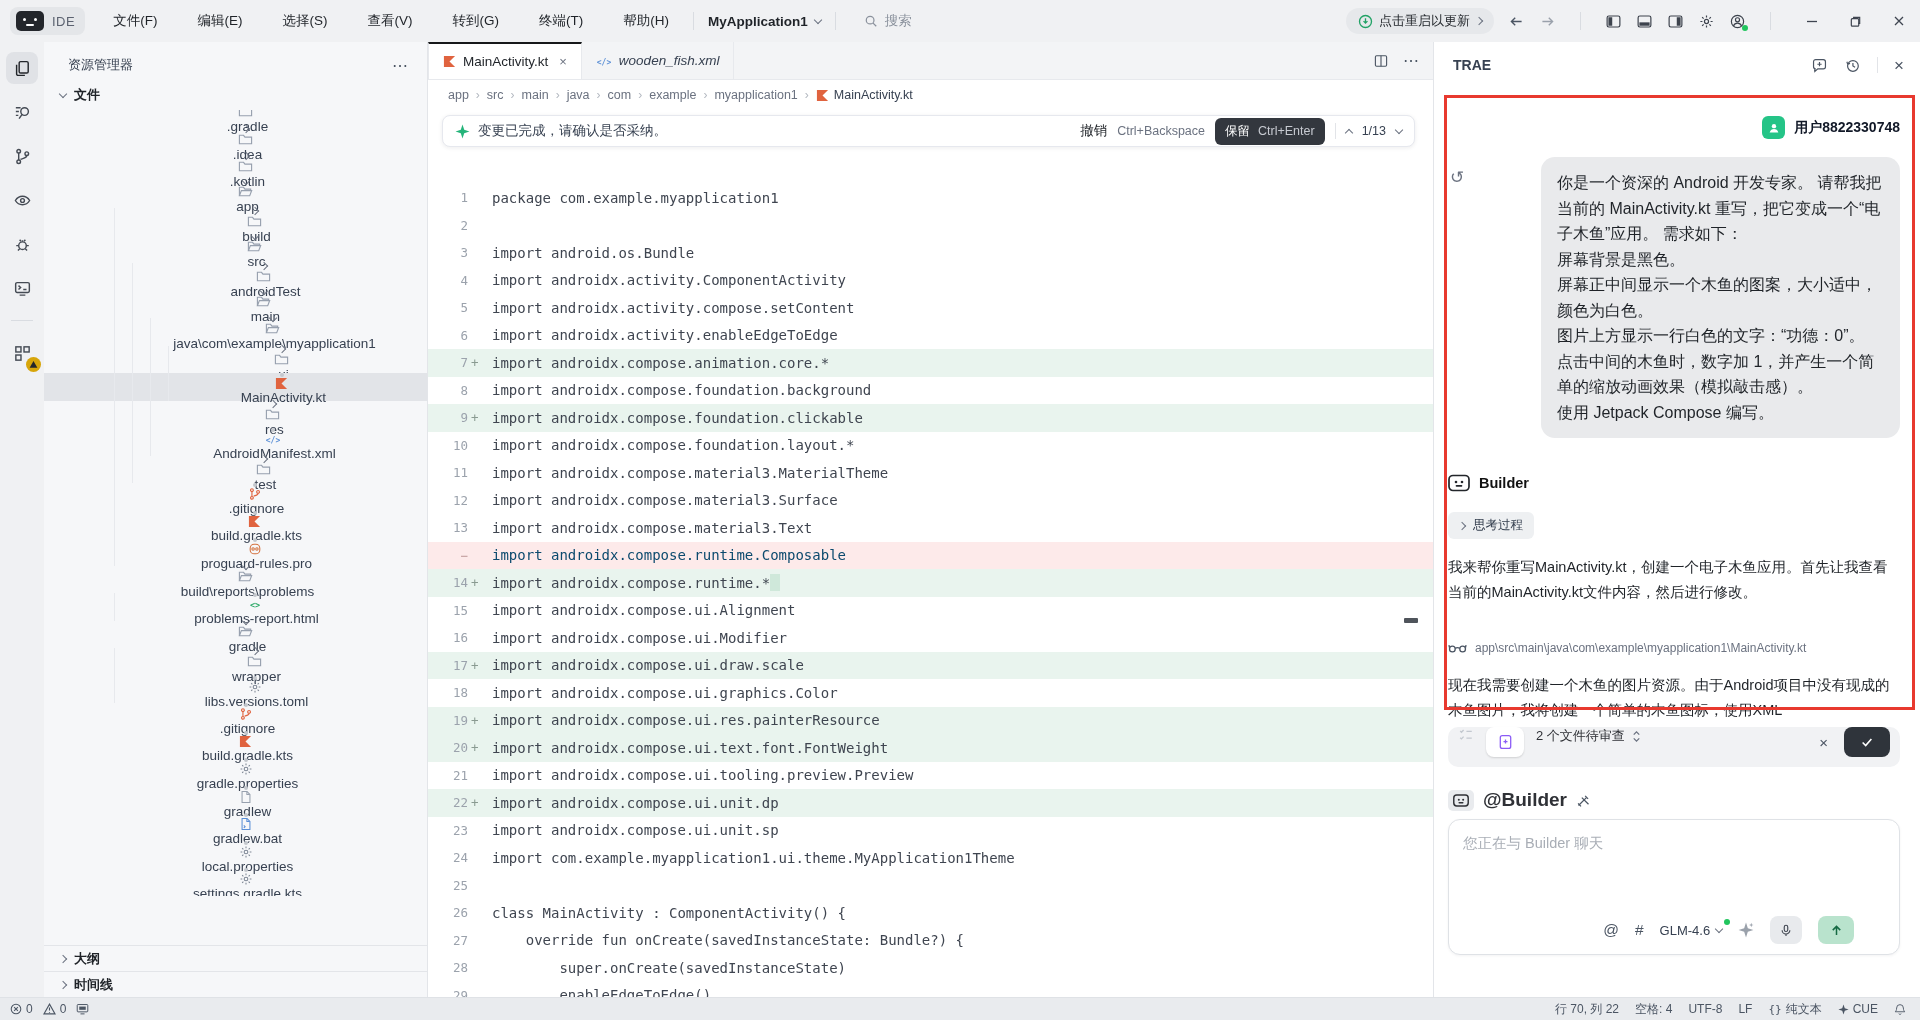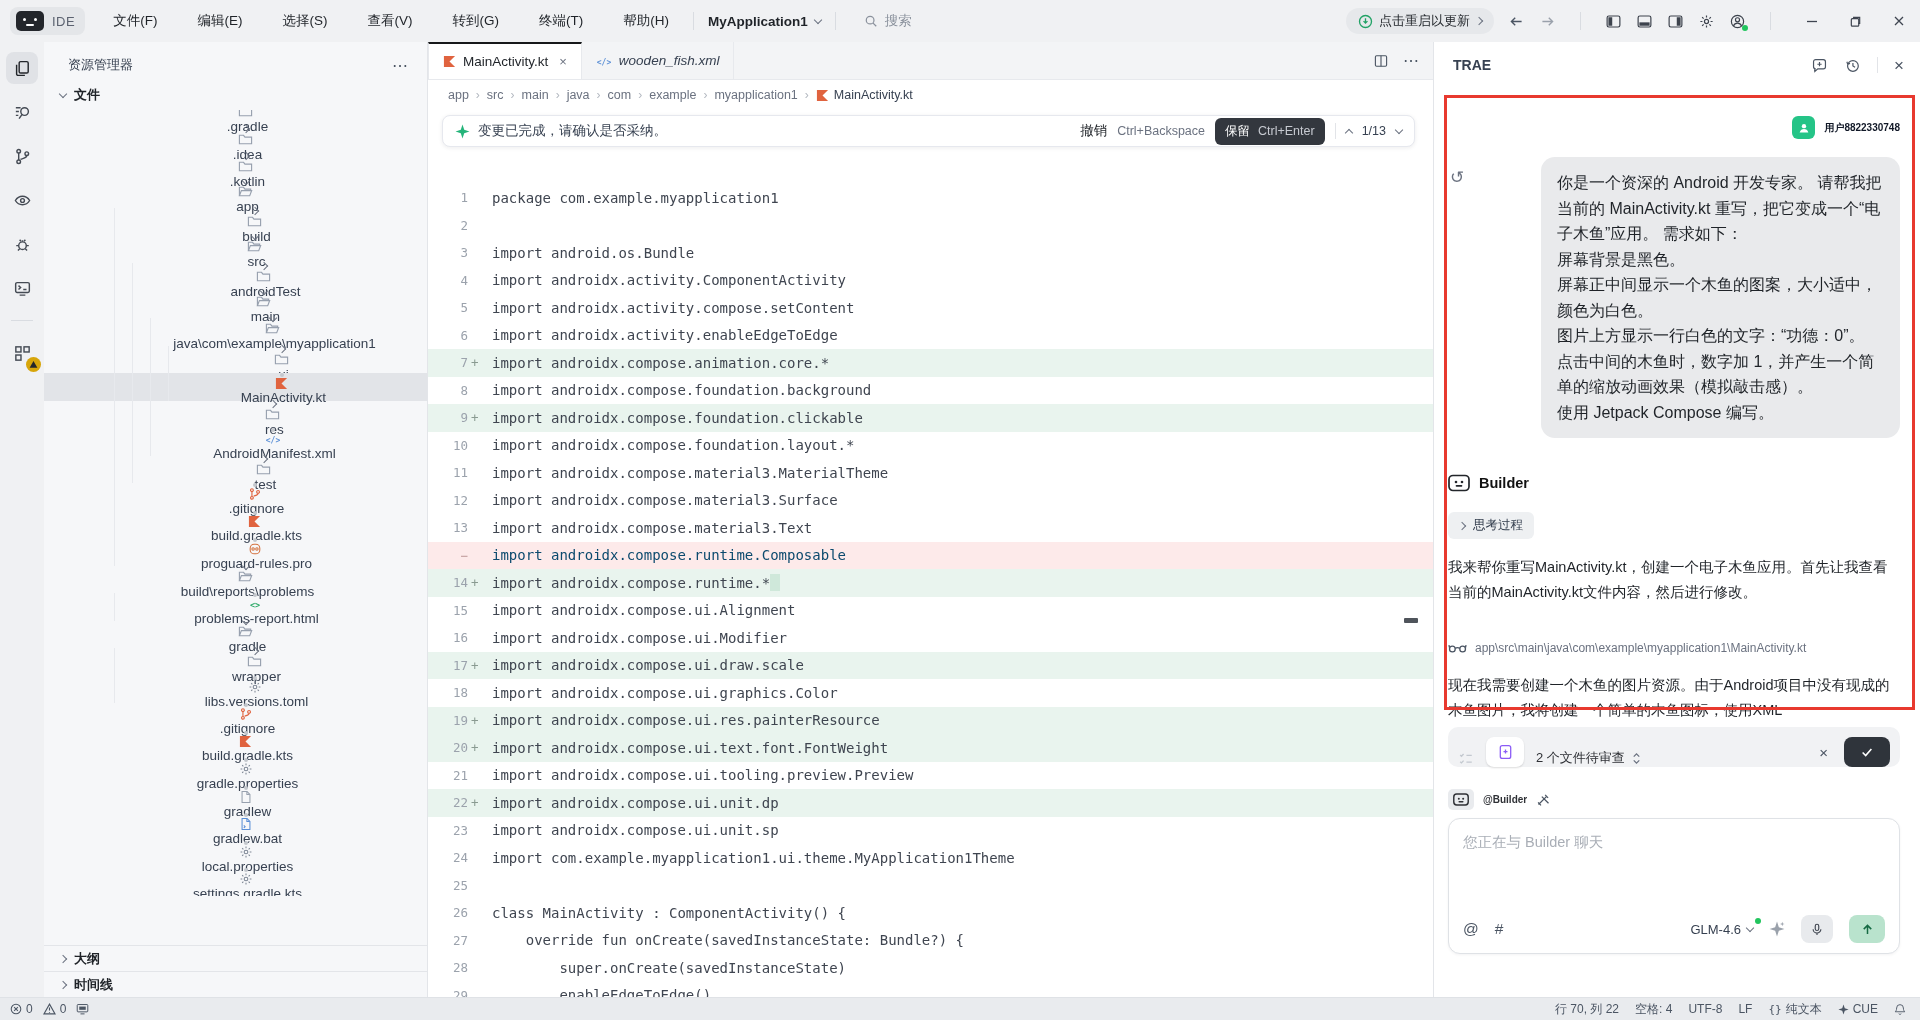--- a/index.html
+++ b/index.html
@@ -88,39 +88,39 @@
 
   
   .trae { width:487px; background:#fff; border-left:1px solid #e3e5e9; position:relative; overflow:hidden; }
   .trae-header { height:46px; display:flex; align-items:center; padding:0 16px 0 19px; }
   .trae-title { font-size:14px; font-weight:bold; color:#374151; }
   .trae-hicons { margin-left:auto; display:flex; align-items:center; gap:16px; color:#4b5563; }
   .redrect { position:absolute; left:10px; right:5px; top:53px; height:615px; border:3px solid #e8392f; z-index:6; pointer-events:none; }
   .trae-body { position:relative; height:calc(100% - 46px); padding:0 20px 0 14px; overflow:hidden; }
   .user-row { margin-top:28px; display:flex; align-items:center; justify-content:flex-end; gap:9px; }
   .avatar { width:23px; height:23px; border-radius:6px; background:#25c487; display:flex; align-items:center; justify-content:center; }
-  .user-name { font-size:10px; font-weight:bold; color:#111827; }
+  .user-name { font-size:14px; font-weight:bold; color:#111827; }
   .bubble-row { margin-top:18px; display:flex; }
   .undo { width:30px; flex:none; padding-top:10px; color:#6b7280; font-size:17px; padding-left:2px; }
   .bubble-row .spacerL { width:63px; flex:none; }
   .bubble { background:#e9eaec; border-radius:14px; padding:13px 16px; font-size:16px; line-height:25.5px; color:#1f2328; white-space:pre-line; flex:1; }
   .builder-row { margin-top:36px; display:flex; align-items:center; gap:9px; font-size:14.5px; font-weight:bold; color:#111; }
   .think-chip { margin-top:20px; display:inline-flex; align-items:center; gap:8px; background:#eef0f2; border-radius:6px; padding:5px 11px; font-size:12.5px; color:#374151; }
   .p1 { margin-top:16px; font-size:14.5px; line-height:25px; color:#1f2328; }
   .tool-row { margin-top:36px; display:flex; align-items:center; gap:8px; font-size:12px; color:#6b7280; }
   .p2 { margin-top:18px; font-size:14.5px; line-height:25px; color:#1f2328; height:50px; overflow:hidden; }
-  .review { margin-top:4px; height:40px; background:#f1f2f4; border-radius:10px; display:flex; align-items:flex-end; gap:12px; padding:0 10px; position:relative; z-index:7; }
+  .review { margin-top:4px; height:40px; background:#f1f2f4; border-radius:10px; display:flex; align-items:flex-start; gap:12px; padding:0 10px; position:relative; z-index:7; }
   .review .chip-white { width:38px; height:30px; background:#fff; border-radius:8px; box-shadow:0 1px 2px rgba(0,0,0,.14); display:flex; align-items:center; justify-content:center; }
   .review .lbl { font-size:13px; color:#2f3136; display:flex; align-items:center; gap:6px; }
   .review .right { margin-left:auto; display:flex; align-items:center; gap:16px; }
   .review .okbtn { width:46px; height:30px; background:#2f343b; border-radius:8px; display:flex; align-items:center; justify-content:center; }
   .builder-hd { margin-top:22px; display:flex; align-items:center; gap:9px; }
   .robot-chip { width:26px; height:21px; background:#e9ebee; border-radius:5px; display:flex; align-items:center; justify-content:center; }
-  .builder-hd .at { font-size:10px; font-weight:bold; color:#2f3136; }
-  .inputbox { margin-top:8px; height:136px; border:1px solid #dfe2e6; border-radius:12px; background:#fff; padding:14px 14px 10px 14px; display:flex; flex-direction:column; box-shadow:0 1px 3px rgba(20,24,34,.05); }
+  .builder-hd .at { font-size:19px; font-weight:bold; color:#2f3136; }
+  .inputbox { margin-top:8px; height:136px; border:1px solid #dfe2e6; border-radius:12px; background:#fff; padding:14px 14px 10px 14px; display:flex; flex-direction:row; box-shadow:0 1px 3px rgba(20,24,34,.05); }
   .placeholder { font-size:14.5px; color:#a9aeb6; }
   .input-controls { margin-top:auto; display:flex; align-items:center; gap:16px; color:#4b5563; }
   .glyphbtn { font-size:15.5px; color:#4b5563; }
   .model { margin-left:auto; display:flex; align-items:center; gap:6px; font-size:13px; color:#374151; position:relative; }
   .model .gdot { position:absolute; right:-8px; top:-4px; width:6px; height:6px; border-radius:50%; background:#22c55e; }
   .micbtn { width:32px; height:28px; background:#e8eaed; border-radius:8px; display:flex; align-items:center; justify-content:center; }
   .sendbtn { width:36px; height:28px; background:#b9e3cd; border-radius:8px; display:flex; align-items:center; justify-content:center; }
 
   
   .statusbar { position:absolute; left:0; right:0; bottom:0; height:23px; background:#e9ebee; border-top:1px solid #dfe2e6; display:flex; align-items:center; padding:0 14px 0 10px; font-size:12px; color:#4b5563; }

